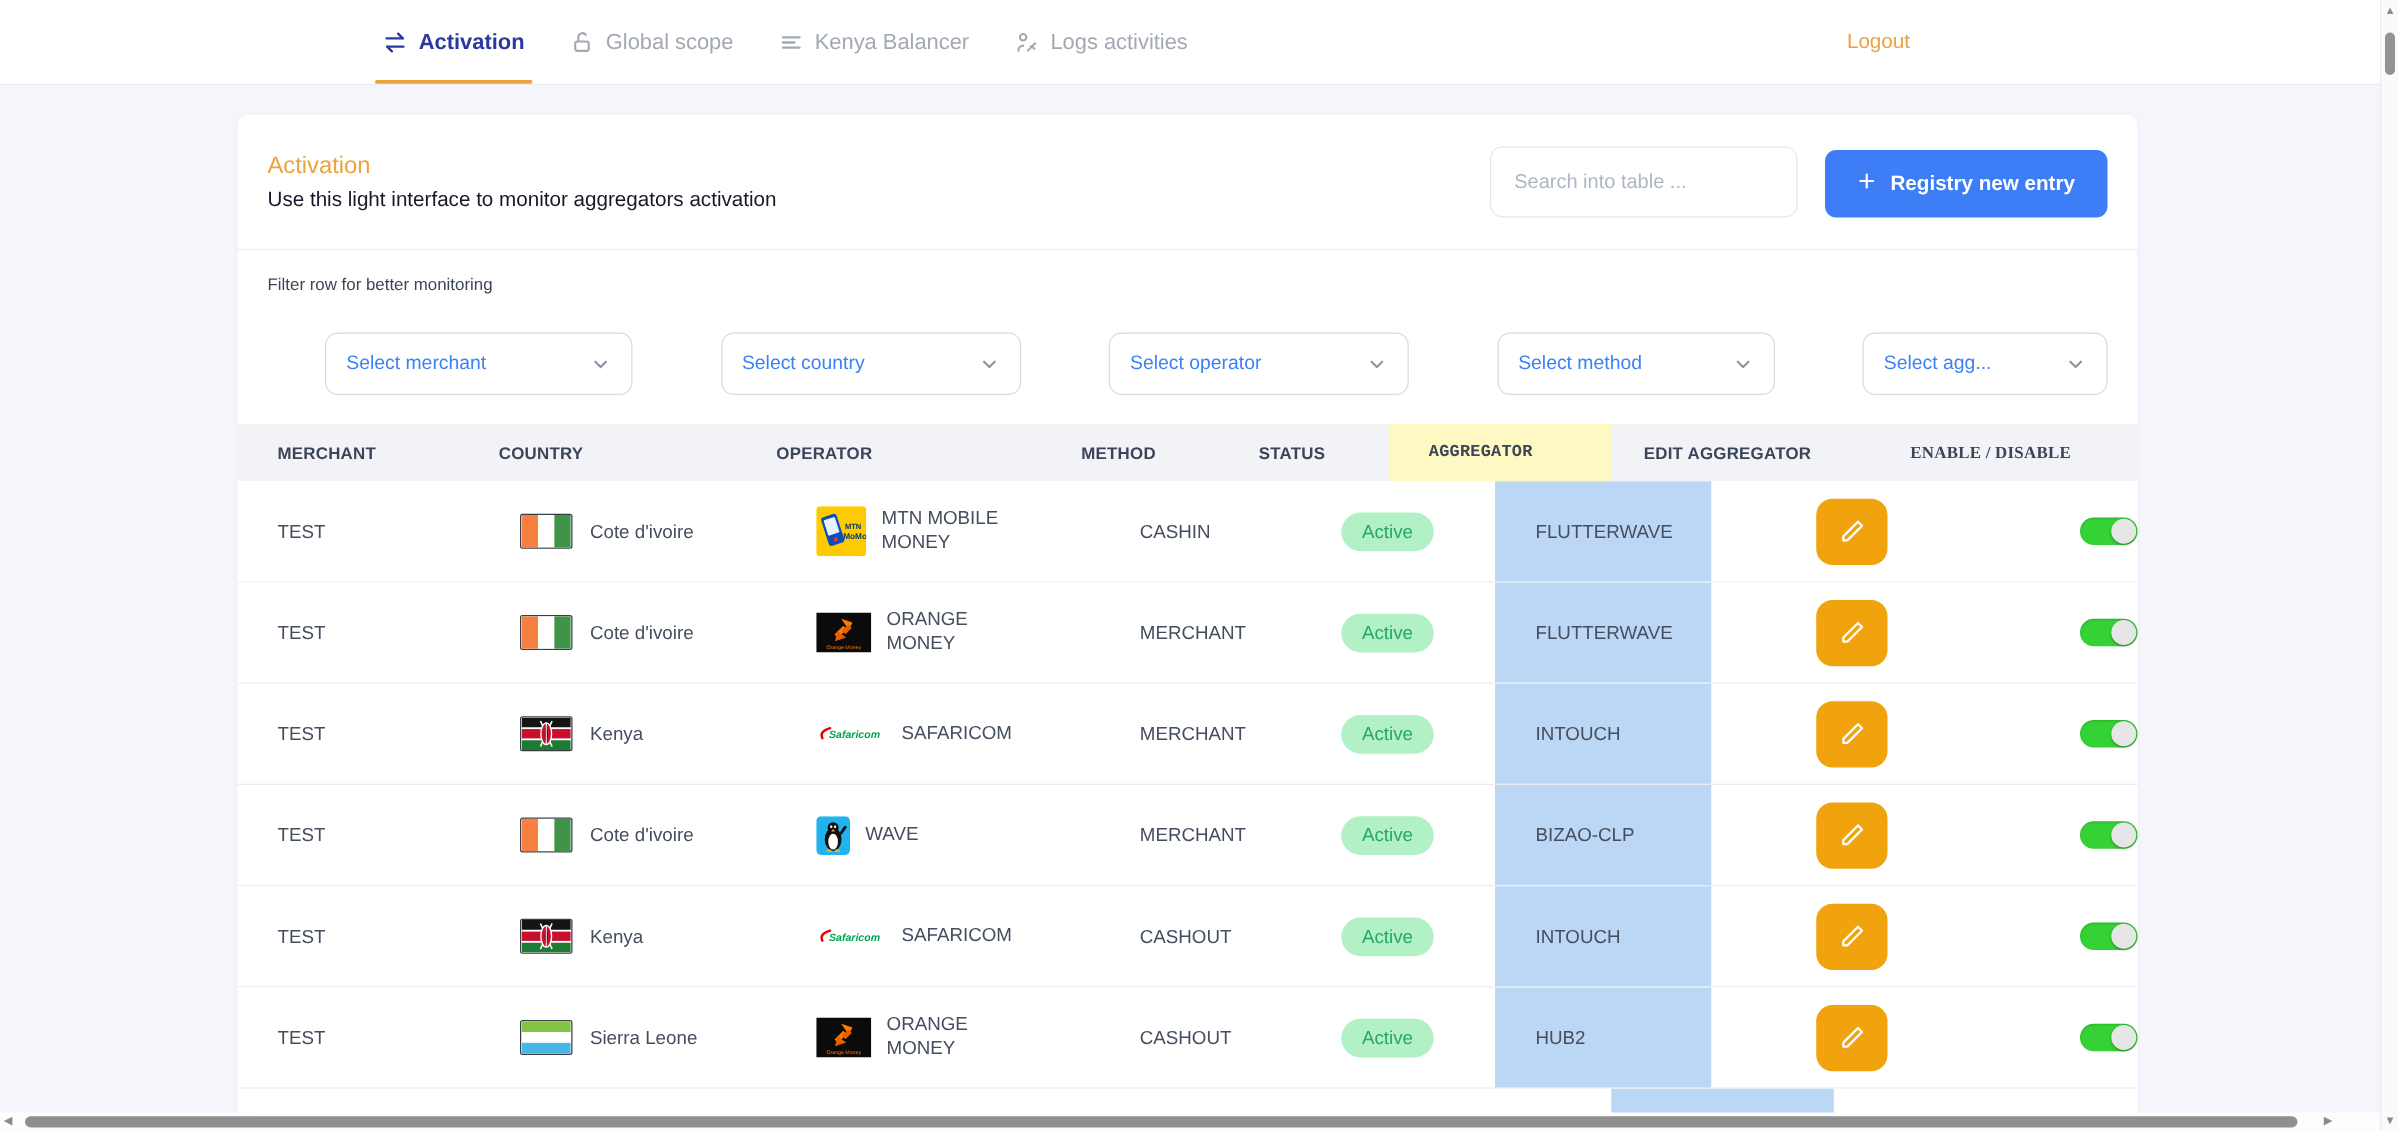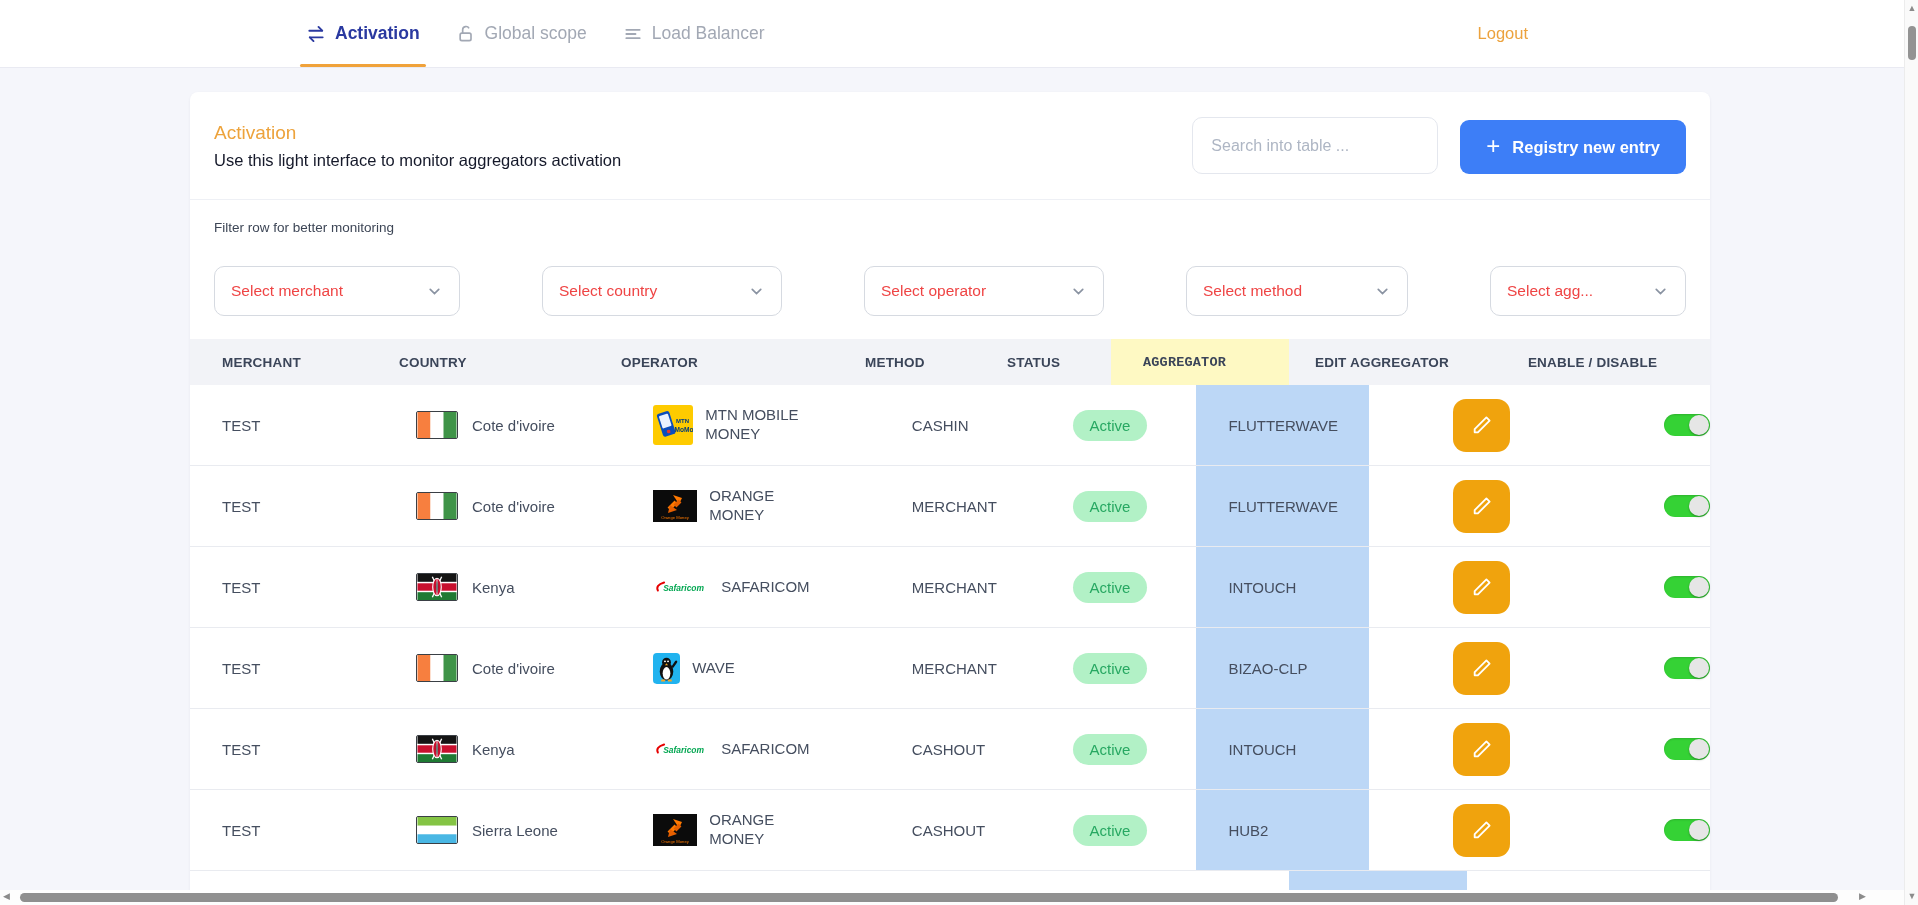--- a/index.html
+++ b/index.html
@@ -51,41 +51,41 @@
     display:flex; align-items:center; gap:12px; cursor:pointer;
   }
   .registry-btn .plus { font-size:24px; font-weight:400; line-height:1; margin-top:-2px; }
   
   .filter-section { padding:20px 24px 23px 24px; }
   .filter-hint { font-size:13.5px; color:#3d4656; margin-left:-10px; padding-left:0; }
   .filter-row { display:flex; justify-content:space-between; margin-top:31px; }
   .select {
     height:50px; border:1px solid #d6dae1; border-radius:10px; background:#fff;
     display:flex; align-items:center; justify-content:space-between;
-    padding:0 16px; font-size:15.5px; color:#ef4444; cursor:pointer;
+    padding:0 16px; font-size:15.5px; color:#3b82f6; cursor:pointer;margin-left:46px;
   }
   .select svg { width:17px; height:17px; }
   .s1{width:246px}.s2{width:240px}.s3{width:240px}.s4{width:222px}.s5{width:188px}.s6{width:196px}
   
   .table { width:100%; }
   .trow { display:flex; width:100%; }
   .thead { height:46px; background:#f2f3f7; }
   .thead .cell { font-size:13.5px; font-weight:bold; color:#3b4559; letter-spacing:.2px; }
   .drow { height:81px; border-bottom:1px solid #e9ebf0; background:#fff;gap:24px; }
   .cell { display:flex; align-items:center; font-size:15px; color:#454e5f; }
   .c-merchant{width:207px; padding-left:32px;}
   .c-country{width:218px; padding-left:2px; gap:14px;}
   .c-operator{width:240px; padding-left:6px; gap:12px;}
   .c-method{width:140px; padding-left:10px;}
   .c-status{width:116px; padding-left:12px;}
   .c-agg{width:178px; padding-left:32px; background:#bcd7f6;}
   .thead .c-agg{ background:#fef9c3;font-family:Liberation Mono, monospace; }
   .c-edit{width:186px; justify-content:center;text-align:right;}
   .c-toggle{flex:1; padding-left:69px;}
-  .thead .c-toggle{ padding-left:0; justify-content:center; }
+  .thead .c-toggle{ padding-left:0; justify-content:center;font-family:Liberation Serif, serif; }
   .operator-label { line-height:1.25; max-width:120px; }
   .flag { width:42px; height:28px; border:1px solid #3a3f45; border-radius:2px; flex:none; display:flex; }
   .flag svg { width:100%; height:100%; display:block; }
   .op-logo { flex:none; display:flex; align-items:center; }
   .badge {
     background:#b2f1c6; color:#27a862; font-size:15px;
     padding:7px 17px; border-radius:999px;
   }
   .edit-btn {
     width:57px; height:53px; background:#f0a30d; border:none; border-radius:13px;
@@ -143,21 +143,30 @@
           <path d="M8 11V7a4 4 0 0 1 7.6-1.7"></path>
         </svg>
       <span>Global scope</span>
     </div>
     <div class="nav-item">
       <svg viewBox="0 0 24 24" fill="none" stroke="#a2a8b4" stroke-width="2.2" stroke-linecap="round">
           <path d="M4 7h16"></path>
           <path d="M4 12h11"></path>
           <path d="M4 17h16"></path>
         </svg>
-      <span>Load Balancer</span>
+      <span>Kenya Balancer</span>
+    </div>
+    <div class="nav-item">
+      <svg viewBox="0 0 24 24" fill="none" stroke="#a2a8b4" stroke-width="2" stroke-linecap="round">
+          <circle cx="9" cy="7" r="3.1"></circle>
+          <path d="M4.5 20c0-3 2-5 4.5-5"></path>
+          <path d="M13.5 19.8l7-7"></path>
+          <path d="M16.5 15.5l3.5 2.5"></path>
+        </svg>
+      <span>Logs activities</span>
     </div>
   </div>
   <span class="logout">Logout</span>
 </div>
 
 <div class="card">
 
   <div class="card-header">
     <div>
       <div class="page-title">Activation</div>

